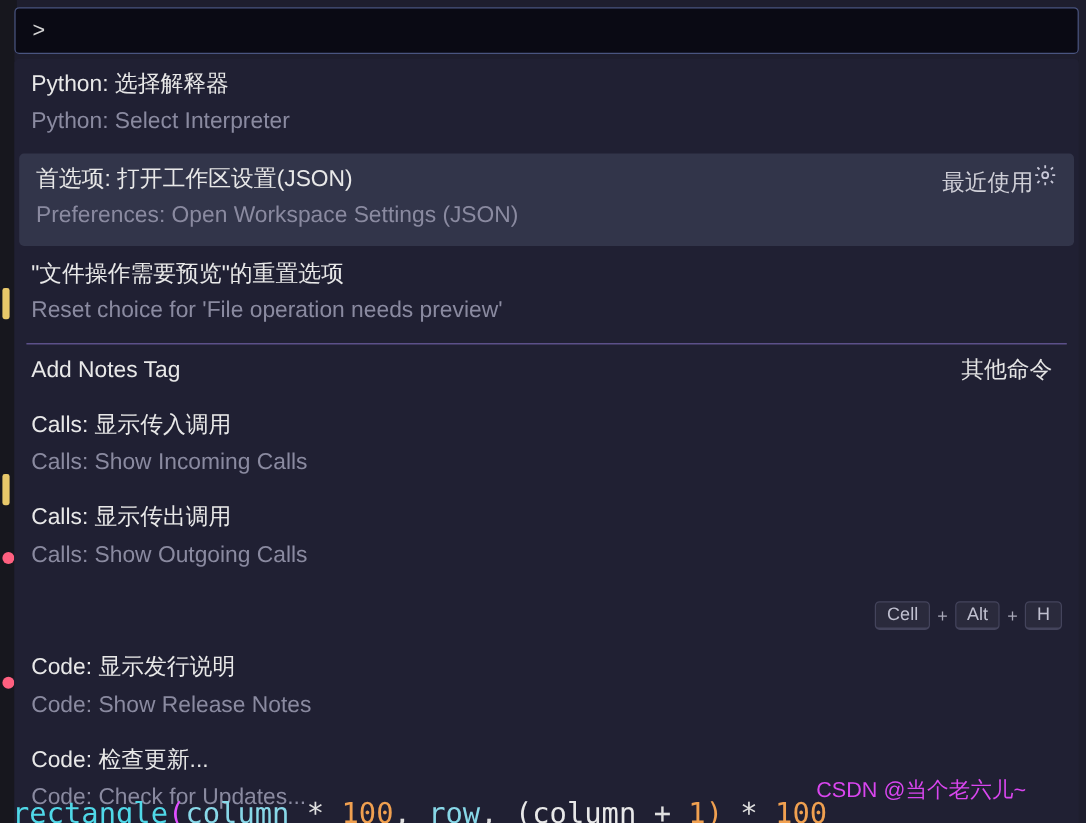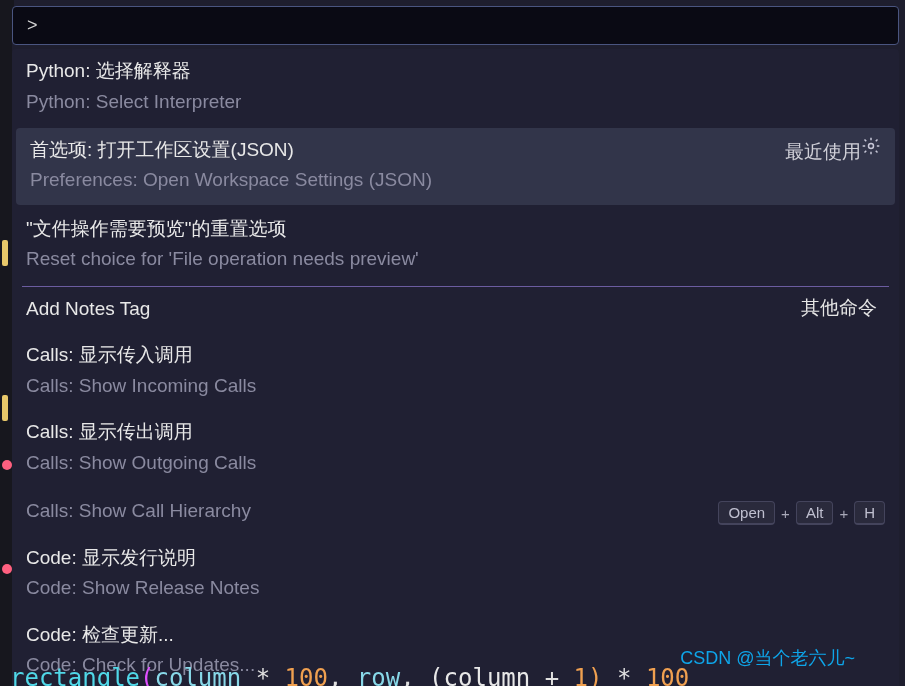--- a/index.html
+++ b/index.html
@@ -114,21 +114,21 @@
     .dot {
       position: absolute;
       width: 10px; height: 10px;
       border-radius: 50%;
       left: 2px;
     }
     .watermark {
       position: absolute;
       bottom: 16px;
       right: 50px;
-      color: #0ea5e9;
+      color: #d946ef;
       font-size: 18px;
     }
     .code-bg {
       position: absolute;
       bottom: -6px;
       left: 10px;
       font-size: 24px;
       font-family: Consolas, monospace;
       white-space: nowrap;
     }
@@ -195,24 +195,23 @@
         </div>
       </div>
       <div class="command-item">
         <div class="command-text">
           <div class="command-label-zh">Calls: 显示传出调用</div>
           <div class="command-label-en">Calls: Show Outgoing Calls</div>
         </div>
       </div>
       <div class="command-item">
         <div class="command-text">
-          <div class="command-label-en">Calls: Show Call Hierarchy</div>
         </div>
         <div class="keybinding">
-          <span class="key">Open</span>
+          <span class="key">Cell</span>
           <span class="key-plus">+</span>
           <span class="key">Alt</span>
           <span class="key-plus">+</span>
           <span class="key">H</span>
         </div>
       </div>
       <div class="command-item">
         <div class="command-text">
           <div class="command-label-zh">Code: 显示发行说明</div>
           <div class="command-label-en">Code: Show Release Notes</div>

